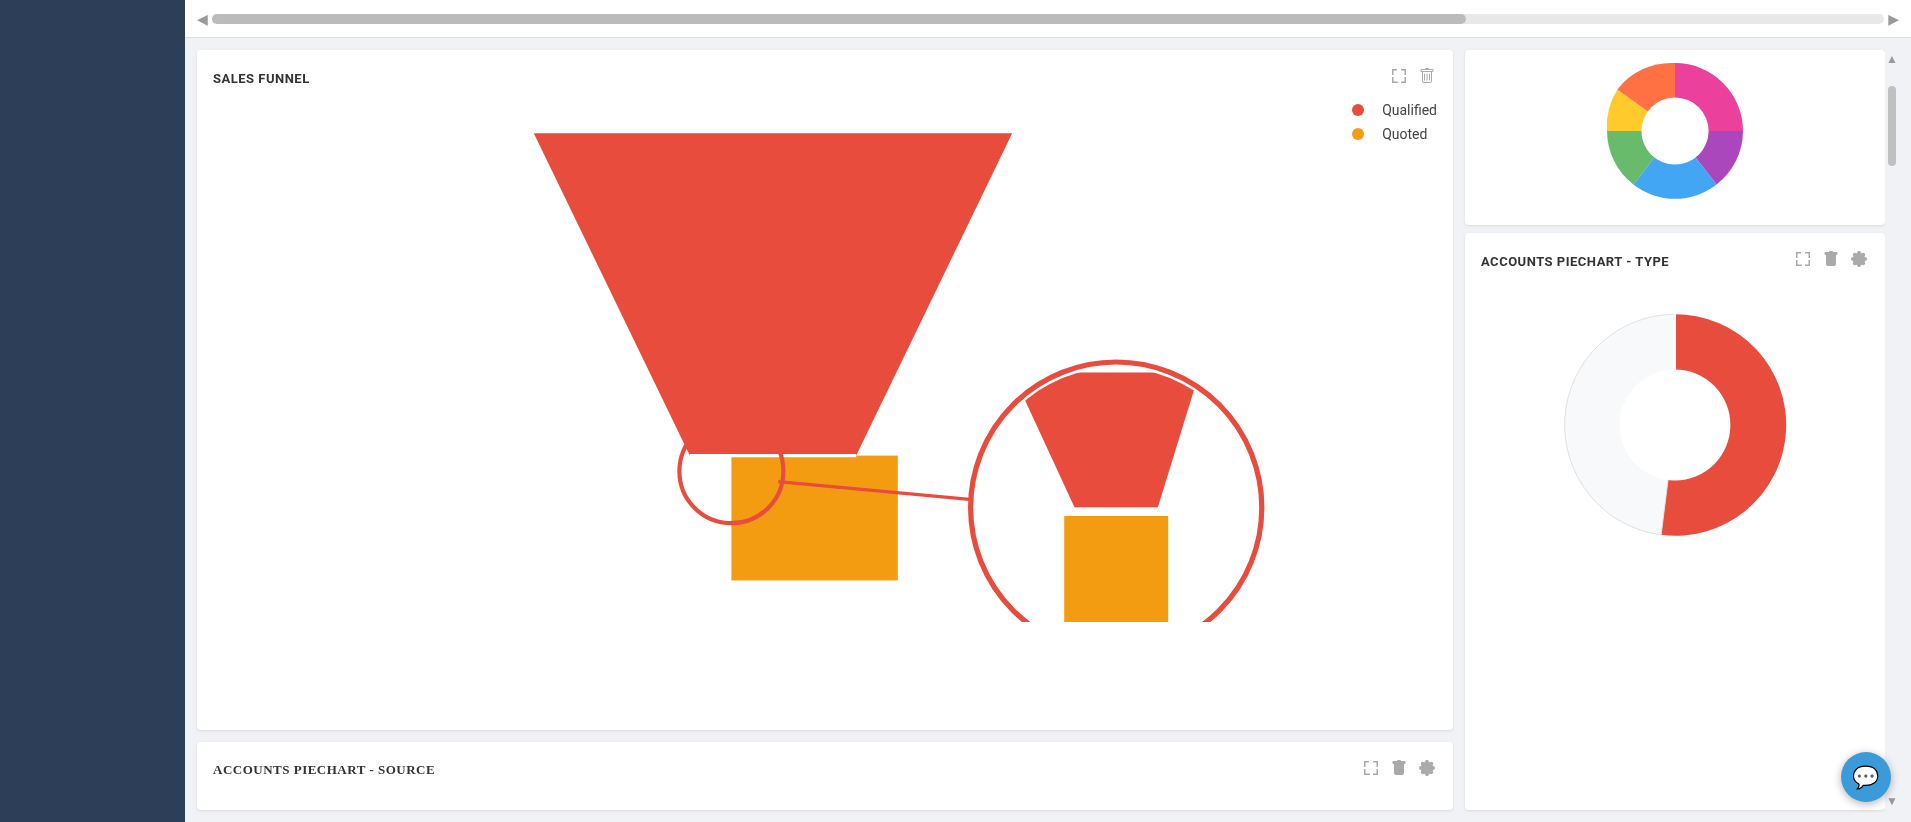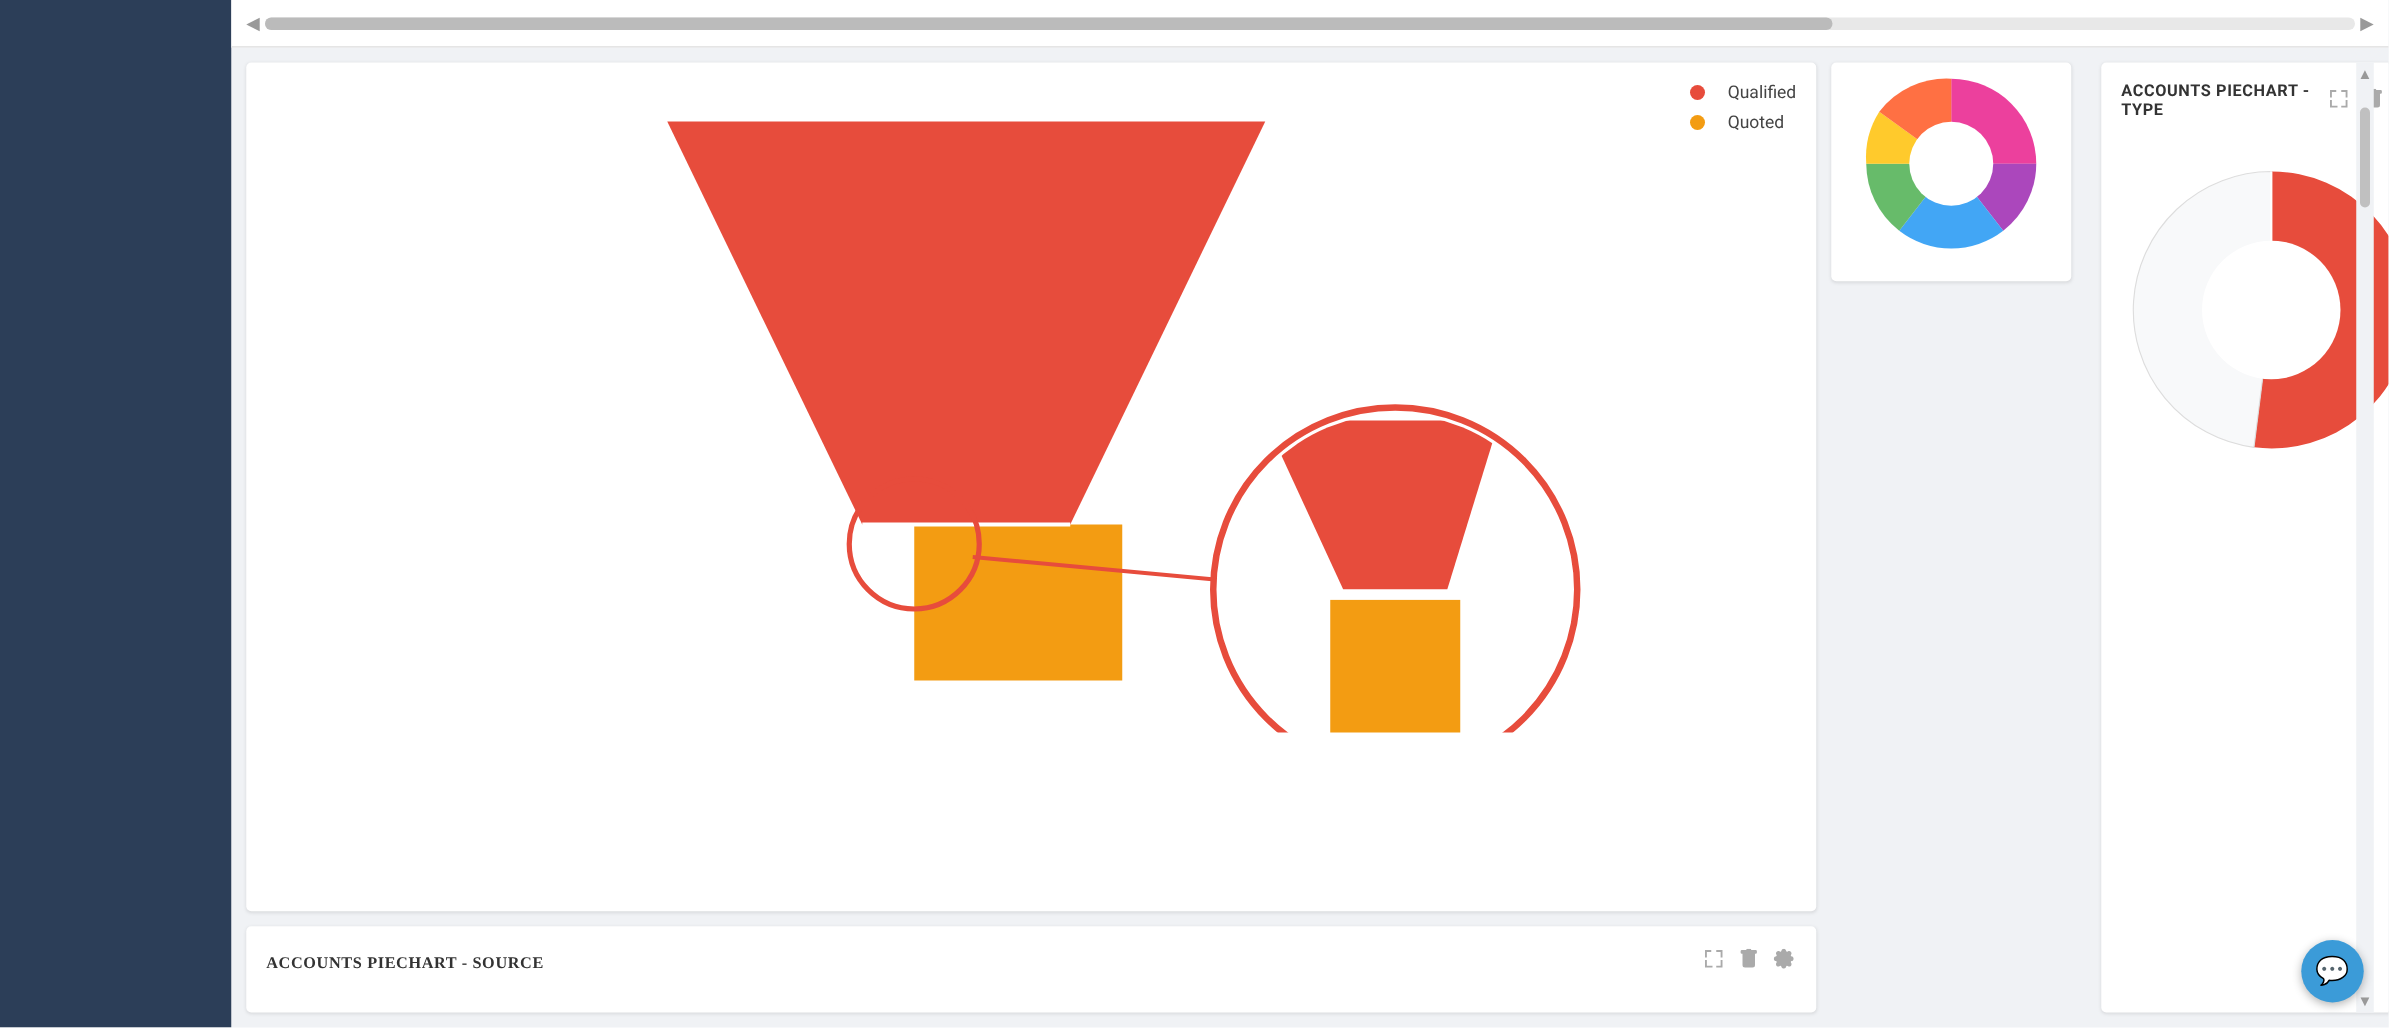--- a/index.html
+++ b/index.html
@@ -78,22 +78,22 @@
       display: flex;
       flex-direction: column;
       gap: 12px;
       margin-right: 12px;
     }
 
     
     .right-col {
       width: 420px;
       display: flex;
-      flex-direction: row;
-      gap: 24px;
+      flex-direction: column;
+      gap: 8px;
     }
 
     
     .card {
       background: #fff;
       border-radius: 4px;
       box-shadow: 0 1px 3px rgba(0,0,0,0.1);
       padding: 16px;
     }
 
@@ -244,20 +244,36 @@
       <div class="scroll-thumb"></div>
     </div>
     <span class="scroll-arrow">▶</span>
   </div>
 
   <div class="content-grid">
 
     <div class="left-col">
 
       <div class="card sales-funnel-card">
+        <div class="card-header">
+          <span class="card-title">SALES FUNNEL</span>
+          <div class="card-actions">
+            <button class="card-icon-btn" title="Expand">
+              <svg width="16" height="16" viewBox="0 0 16 16" fill="currentColor">
+                <path d="M1 1h5v1.5H2.5V7H1V1zm9 0h5v6h-1.5V2.5H10V1zM1 9h1.5v4.5H7V15H1V9zm13.5 4.5H10V15h5V9h-1.5v4.5z"></path>
+              </svg>
+            </button>
+            <button class="card-icon-btn" title="Delete">
+              <svg width="16" height="16" viewBox="0 0 16 16" fill="currentColor">
+                <path d="M5.5 5.5A.5.5 0 016 6v6a.5.5 0 01-1 0V6a.5.5 0 01.5-.5zm2.5 0a.5.5 0 01.5.5v6a.5.5 0 01-1 0V6a.5.5 0 01.5-.5zm3 .5a.5.5 0 00-1 0v6a.5.5 0 001 0V6z"></path>
+                <path fill-rule="evenodd" d="M14.5 3a1 1 0 01-1 1H13v9a2 2 0 01-2 2H5a2 2 0 01-2-2V4h-.5a1 1 0 01-1-1V2a1 1 0 011-1H6a1 1 0 011-1h2a1 1 0 011 1h3.5a1 1 0 011 1v1zM4.118 4L4 4.059V13a1 1 0 001 1h6a1 1 0 001-1V4.059L11.882 4H4.118zM2.5 3V2h11v1h-11z"></path>
+              </svg>
+            </button>
+          </div>
+        </div>
 
         <div class="funnel-area">
 
           <div class="legend">
             <div class="legend-item">
               <div class="legend-dot" style="background:#e74c3c;"></div>
               <span>Qualified</span>
             </div>
             <div class="legend-item">
               <div class="legend-dot" style="background:#f39c12;"></div>

